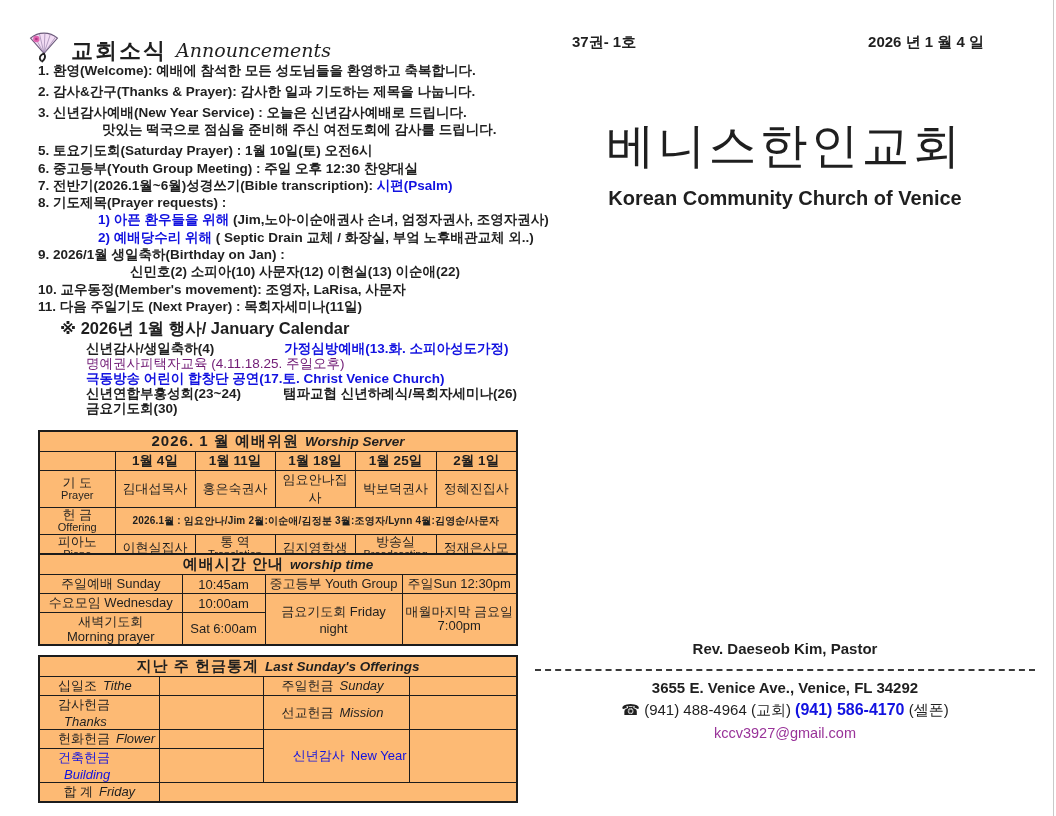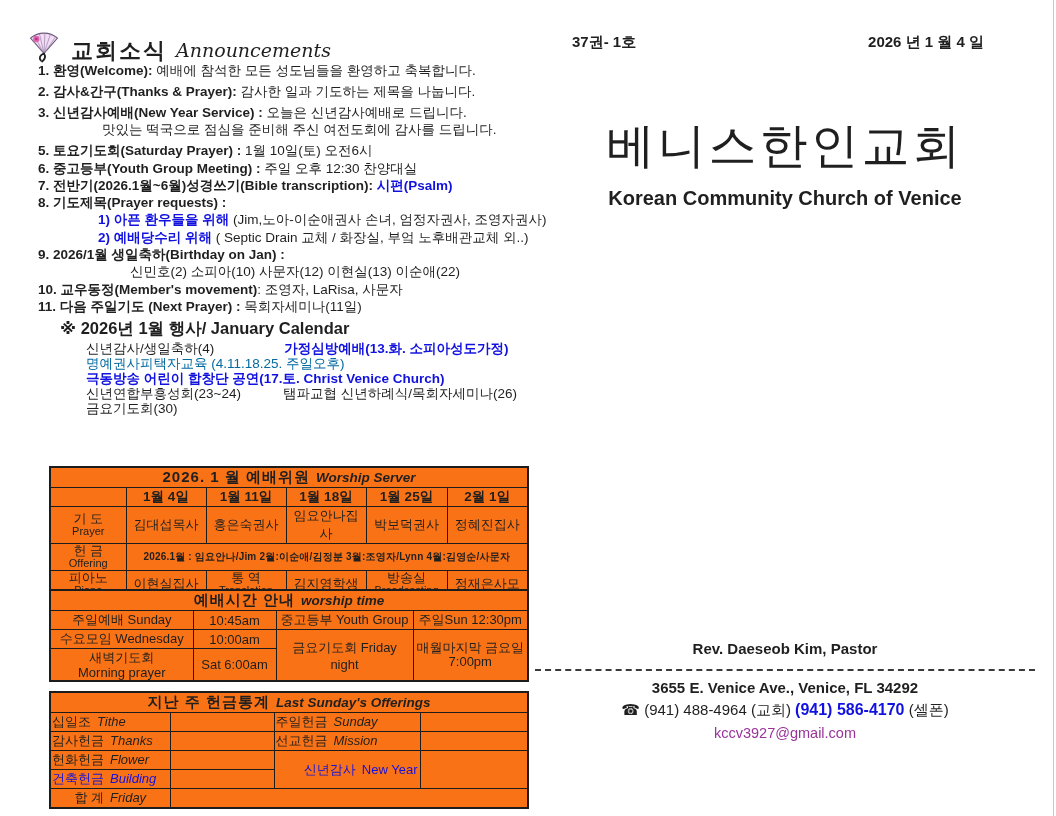--- a/index.html
+++ b/index.html
@@ -17,29 +17,29 @@
   .lc-title-en{font-family:"DejaVu Serif","Liberation Serif",serif;font-style:italic;font-size:19px;padding-top:9px;}
 
   .ann{position:absolute;left:0;top:63px;width:100%;}
   .ln{font-size:13.5px;line-height:16.5px;margin-bottom:0.8px;white-space:nowrap;}
   .mb4{margin-bottom:4.5px;}
   .ind1{padding-left:64px;}
   .ind2{padding-left:60px;}
   .ind3{padding-left:92px;}
   .cal{padding-left:48px;line-height:14.9px;margin-bottom:0;}
   .calhead{font-size:16.5px;line-height:21px;margin-top:3px;margin-bottom:3px;padding-left:22px;font-weight:bold;}
-  .s-n{font-weight:normal;}
+  .s-n{font-weight:bold;}
   .s-b{font-weight:bold;}
   .s-bb{font-weight:bold;color:#1212e0;}
-  .s-r{color:#0369a1;}
+  .s-r{color:#701a75;}
   .s-gap{display:inline-block;width:70px;}
   .s-gap2{display:inline-block;width:42px;}
 
   
-  table.tbl{border-collapse:collapse;table-layout:fixed;width:478px;position:absolute;left:11px;background:#f97316;margin-top:36px;}
+  table.tbl{border-collapse:collapse;table-layout:fixed;width:478px;position:absolute;left:0;background:#fdba74;}
   table.tbl td{border:1px solid #1c1c1c;padding:0 2px;text-align:center;vertical-align:middle;font-size:13px;overflow:hidden;}
   table.tbl{border:2px solid #1c1c1c;}
   tr.tt td{font-weight:bold;font-size:15px;height:19px;}
   .ttk{font-weight:bold;letter-spacing:1px;}
   .tti{font-style:italic;font-weight:bold;font-size:13.5px;margin-left:6px;}
   .t1{top:430px;}
   .t1 tr.dates td{font-weight:bold;font-size:13.5px;height:17px;}
   .t1 tr.vrow td{height:26px;}
   .t1 .lbl div{line-height:12px;}
   .t1 .lbl .ko{font-size:13px;}
@@ -49,21 +49,21 @@
   .t2{top:553px;}
   .t2 td{font-weight:normal;font-size:13px;}
   .t2 tr.r1 td{height:18px;}
   .t2 tr.r2 td{height:18px;}
   .t2 tr.r3 td{height:31px;}
   .t2 .two div{line-height:14px;}
   .t2 .morn div{line-height:15px;}
 
   .t3{top:655px;}
   .t3 td{height:18px;font-size:13.5px;}
-  .t3 td.lab{text-align:left;padding-left:1px;}
+  .t3 td.lab{text-align:left;padding-left:18px;}
   .t3 .it{font-style:italic;margin-left:6px;}
   .t3 .blue{color:#1212e0;}
   .t3 td.mid{text-align:right;padding-left:12px;}
   .t3 td.tot{text-align:center;font-weight:normal;}
 
   
   .right-col{position:absolute;left:528px;top:0;width:514px;height:816px;}
   .rc-top{position:absolute;top:33px;left:44px;right:58px;display:flex;justify-content:space-between;font-size:15px;font-weight:bold;}
   .church-title{position:absolute;top:114px;left:0;width:100%;text-align:center;font-size:48px;font-weight:400;letter-spacing:3px;}
   .church-sub{position:absolute;top:187px;left:0;width:100%;text-align:center;font-size:20px;font-weight:bold;}

